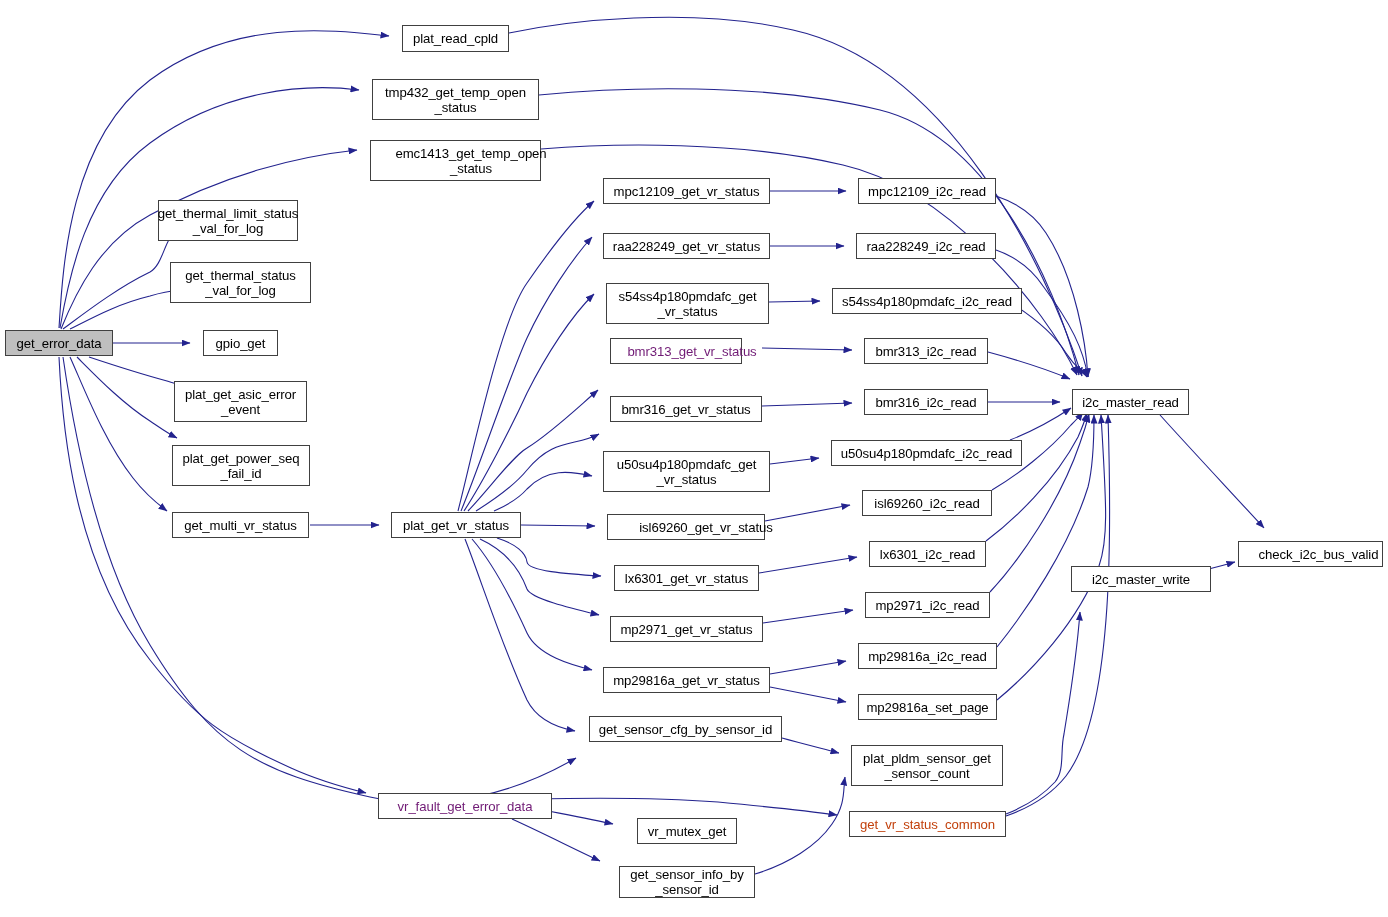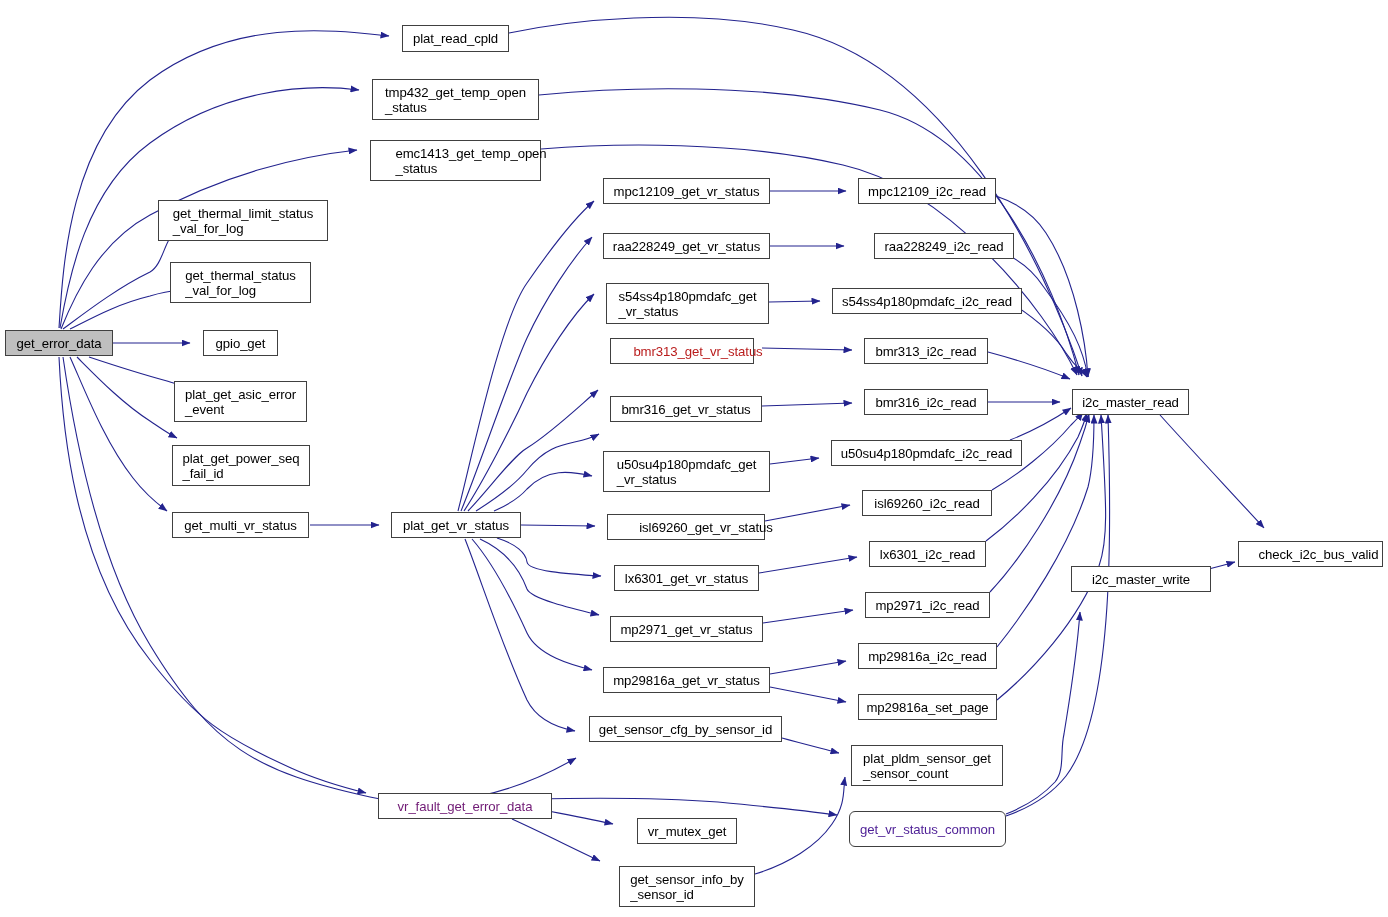--- a/index.html
+++ b/index.html
@@ -23,21 +23,21 @@
     pointer-events: none;
   }
   .node {
     position: absolute;
     box-sizing: border-box;
     border: 1px solid #404040;
     background: #ffffff;
     color: #000000;
     font-size: 13.2px;
     line-height: 15px;
-    text-align: left;
+    text-align: center;
     display: flex;
     align-items: center;
     justify-content: center;
     white-space: pre-line;
     letter-spacing: -0.1px;
     z-index: 5;
   }
   .node.root {
     background: #bfbfbf;
     border-color: #404040;
@@ -113,59 +113,59 @@
         <path d="M755,874 C788,864 817,846 832,824 C846,804 843,790 845,777" fill="none" stroke="#23238e" stroke-width="1.1" marker-end="url(#arrowhead)"></path>
       </g>
   </svg>
   <div id="nodes">
       <div class="node root" style="left: 5px; top: 330px; width: 108px; height: 26px; border-color: rgb(64, 64, 64); color: rgb(0, 0, 0); background: rgb(191, 191, 191);">get_error_data</div>
       <div class="node" style="left: 402px; top: 25px; width: 107px; height: 27px; border-color: rgb(64, 64, 64); color: rgb(0, 0, 0); background: rgb(255, 255, 255);">plat_read_cpld</div>
       <div class="node" style="left: 372px; top: 79px; width: 167px; height: 41px; border-color: rgb(64, 64, 64); color: rgb(0, 0, 0); background: rgb(255, 255, 255);">tmp432_get_temp_open
 _status</div>
       <div class="node" style="left: 370px; top: 140px; width: 171px; height: 41px; border-color: rgb(64, 64, 64); color: rgb(0, 0, 0); background: rgb(255, 255, 255); padding-left: 31px;">emc1413_get_temp_open
 _status</div>
-      <div class="node" style="left: 158px; top: 200px; width: 170px; height: 41px; border-color: rgb(64, 64, 64); color: rgb(0, 0, 0); background: rgb(255, 255, 255);">get_thermal_limit_status
+      <div class="node" style="left: 158px; top: 200px; width: 140px; height: 41px; border-color: rgb(64, 64, 64); color: rgb(0, 0, 0); background: rgb(255, 255, 255);">get_thermal_limit_status
 _val_for_log</div>
       <div class="node" style="left: 170px; top: 262px; width: 141px; height: 41px; border-color: rgb(64, 64, 64); color: rgb(0, 0, 0); background: rgb(255, 255, 255);">get_thermal_status
 _val_for_log</div>
       <div class="node" style="left: 203px; top: 330px; width: 75px; height: 26px; border-color: rgb(64, 64, 64); color: rgb(0, 0, 0); background: rgb(255, 255, 255);">gpio_get</div>
       <div class="node" style="left: 174px; top: 381px; width: 133px; height: 41px; border-color: rgb(64, 64, 64); color: rgb(0, 0, 0); background: rgb(255, 255, 255);">plat_get_asic_error
 _event</div>
       <div class="node" style="left: 172px; top: 445px; width: 138px; height: 41px; border-color: rgb(64, 64, 64); color: rgb(0, 0, 0); background: rgb(255, 255, 255);">plat_get_power_seq
 _fail_id</div>
       <div class="node" style="left: 172px; top: 512px; width: 137px; height: 26px; border-color: rgb(64, 64, 64); color: rgb(0, 0, 0); background: rgb(255, 255, 255);">get_multi_vr_status</div>
       <div class="node" style="left: 391px; top: 512px; width: 130px; height: 26px; border-color: rgb(64, 64, 64); color: rgb(0, 0, 0); background: rgb(255, 255, 255);">plat_get_vr_status</div>
       <div class="node" style="left: 603px; top: 178px; width: 167px; height: 26px; border-color: rgb(64, 64, 64); color: rgb(0, 0, 0); background: rgb(255, 255, 255);">mpc12109_get_vr_status</div>
       <div class="node" style="left: 603px; top: 233px; width: 167px; height: 26px; border-color: rgb(64, 64, 64); color: rgb(0, 0, 0); background: rgb(255, 255, 255);">raa228249_get_vr_status</div>
       <div class="node" style="left: 606px; top: 283px; width: 163px; height: 41px; border-color: rgb(64, 64, 64); color: rgb(0, 0, 0); background: rgb(255, 255, 255);">s54ss4p180pmdafc_get
 _vr_status</div>
-      <div class="node" style="left: 610px; top: 338px; width: 144px; height: 26px; border-color: rgb(64, 64, 64); color: #b91c1c; background: rgb(255, 255, 255); padding-left: 32px;">bmr313_get_vr_status</div>
+      <div class="node" style="left: 610px; top: 338px; width: 132px; height: 26px; border-color: rgb(64, 64, 64); color: #701a75; background: rgb(255, 255, 255); padding-left: 32px;">bmr313_get_vr_status</div>
       <div class="node" style="left: 610px; top: 396px; width: 152px; height: 26px; border-color: rgb(64, 64, 64); color: rgb(0, 0, 0); background: rgb(255, 255, 255);">bmr316_get_vr_status</div>
       <div class="node" style="left: 603px; top: 451px; width: 167px; height: 41px; border-color: rgb(64, 64, 64); color: rgb(0, 0, 0); background: rgb(255, 255, 255);">u50su4p180pmdafc_get
 _vr_status</div>
       <div class="node" style="left: 607px; top: 514px; width: 158px; height: 26px; border-color: rgb(64, 64, 64); color: rgb(0, 0, 0); background: rgb(255, 255, 255); padding-left: 40px;">isl69260_get_vr_status</div>
       <div class="node" style="left: 614px; top: 565px; width: 145px; height: 26px; border-color: rgb(64, 64, 64); color: rgb(0, 0, 0); background: rgb(255, 255, 255);">lx6301_get_vr_status</div>
       <div class="node" style="left: 610px; top: 616px; width: 153px; height: 26px; border-color: rgb(64, 64, 64); color: rgb(0, 0, 0); background: rgb(255, 255, 255);">mp2971_get_vr_status</div>
       <div class="node" style="left: 603px; top: 667px; width: 167px; height: 26px; border-color: rgb(64, 64, 64); color: rgb(0, 0, 0); background: rgb(255, 255, 255);">mp29816a_get_vr_status</div>
       <div class="node" style="left: 589px; top: 716px; width: 193px; height: 26px; border-color: rgb(64, 64, 64); color: rgb(0, 0, 0); background: rgb(255, 255, 255);">get_sensor_cfg_by_sensor_id</div>
       <div class="node" style="left: 858px; top: 178px; width: 138px; height: 26px; border-color: rgb(64, 64, 64); color: rgb(0, 0, 0); background: rgb(255, 255, 255);">mpc12109_i2c_read</div>
-      <div class="node" style="left: 856px; top: 233px; width: 140px; height: 26px; border-color: rgb(64, 64, 64); color: rgb(0, 0, 0); background: rgb(255, 255, 255); margin-left: 18px;">raa228249_i2c_read</div>
+      <div class="node" style="left: 856px; top: 233px; width: 140px; height: 26px; border-color: rgb(64, 64, 64); color: rgb(0, 0, 0); background: rgb(255, 255, 255);">raa228249_i2c_read</div>
       <div class="node" style="left: 832px; top: 288px; width: 190px; height: 26px; border-color: rgb(64, 64, 64); color: rgb(0, 0, 0); background: rgb(255, 255, 255);">s54ss4p180pmdafc_i2c_read</div>
       <div class="node" style="left: 864px; top: 338px; width: 124px; height: 26px; border-color: rgb(64, 64, 64); color: rgb(0, 0, 0); background: rgb(255, 255, 255);">bmr313_i2c_read</div>
       <div class="node" style="left: 864px; top: 389px; width: 124px; height: 26px; border-color: rgb(64, 64, 64); color: rgb(0, 0, 0); background: rgb(255, 255, 255);">bmr316_i2c_read</div>
       <div class="node" style="left: 831px; top: 440px; width: 191px; height: 26px; border-color: rgb(64, 64, 64); color: rgb(0, 0, 0); background: rgb(255, 255, 255);">u50su4p180pmdafc_i2c_read</div>
       <div class="node" style="left: 862px; top: 490px; width: 130px; height: 26px; border-color: rgb(64, 64, 64); color: rgb(0, 0, 0); background: rgb(255, 255, 255);">isl69260_i2c_read</div>
       <div class="node" style="left: 869px; top: 541px; width: 117px; height: 26px; border-color: rgb(64, 64, 64); color: rgb(0, 0, 0); background: rgb(255, 255, 255);">lx6301_i2c_read</div>
       <div class="node" style="left: 865px; top: 592px; width: 125px; height: 26px; border-color: rgb(64, 64, 64); color: rgb(0, 0, 0); background: rgb(255, 255, 255);">mp2971_i2c_read</div>
       <div class="node" style="left: 858px; top: 643px; width: 139px; height: 26px; border-color: rgb(64, 64, 64); color: rgb(0, 0, 0); background: rgb(255, 255, 255);">mp29816a_i2c_read</div>
       <div class="node" style="left: 858px; top: 694px; width: 139px; height: 26px; border-color: rgb(64, 64, 64); color: rgb(0, 0, 0); background: rgb(255, 255, 255);">mp29816a_set_page</div>
       <div class="node" style="left: 851px; top: 745px; width: 152px; height: 41px; border-color: rgb(64, 64, 64); color: rgb(0, 0, 0); background: rgb(255, 255, 255);">plat_pldm_sensor_get
 _sensor_count</div>
-      <div class="node" style="left: 849px; top: 811px; width: 157px; height: 36px; border-color: rgb(64, 64, 64); color: #4c1d95; background: rgb(255, 255, 255); border-radius: 6px;">get_vr_status_common</div>
+      <div class="node" style="left: 849px; top: 811px; width: 157px; height: 26px; border-color: rgb(64, 64, 64); color: #c2410c; background: rgb(255, 255, 255);">get_vr_status_common</div>
       <div class="node" style="left: 1072px; top: 389px; width: 117px; height: 26px; border-color: rgb(64, 64, 64); color: rgb(0, 0, 0); background: rgb(255, 255, 255);">i2c_master_read</div>
       <div class="node" style="left: 1071px; top: 566px; width: 140px; height: 26px; border-color: rgb(64, 64, 64); color: rgb(0, 0, 0); background: rgb(255, 255, 255);">i2c_master_write</div>
       <div class="node" style="left: 1238px; top: 541px; width: 145px; height: 26px; border-color: rgb(64, 64, 64); color: rgb(0, 0, 0); background: rgb(255, 255, 255); padding-left: 16px;">check_i2c_bus_valid</div>
       <div class="node" style="left: 378px; top: 793px; width: 174px; height: 26px; border-color: rgb(64, 64, 64); color: #701a75; background: rgb(255, 255, 255);">vr_fault_get_error_data</div>
       <div class="node" style="left: 637px; top: 818px; width: 100px; height: 26px; border-color: rgb(64, 64, 64); color: rgb(0, 0, 0); background: rgb(255, 255, 255);">vr_mutex_get</div>
-      <div class="node" style="left: 619px; top: 866px; width: 136px; height: 41px; border-color: rgb(64, 64, 64); color: rgb(0, 0, 0); background: rgb(255, 255, 255);">get_sensor_info_by
+      <div class="node" style="left: 619px; top: 866px; width: 136px; height: 32px; border-color: rgb(64, 64, 64); color: rgb(0, 0, 0); background: rgb(255, 255, 255);">get_sensor_info_by
 _sensor_id</div>
     </div>
 </div>
 
 </body></html>

